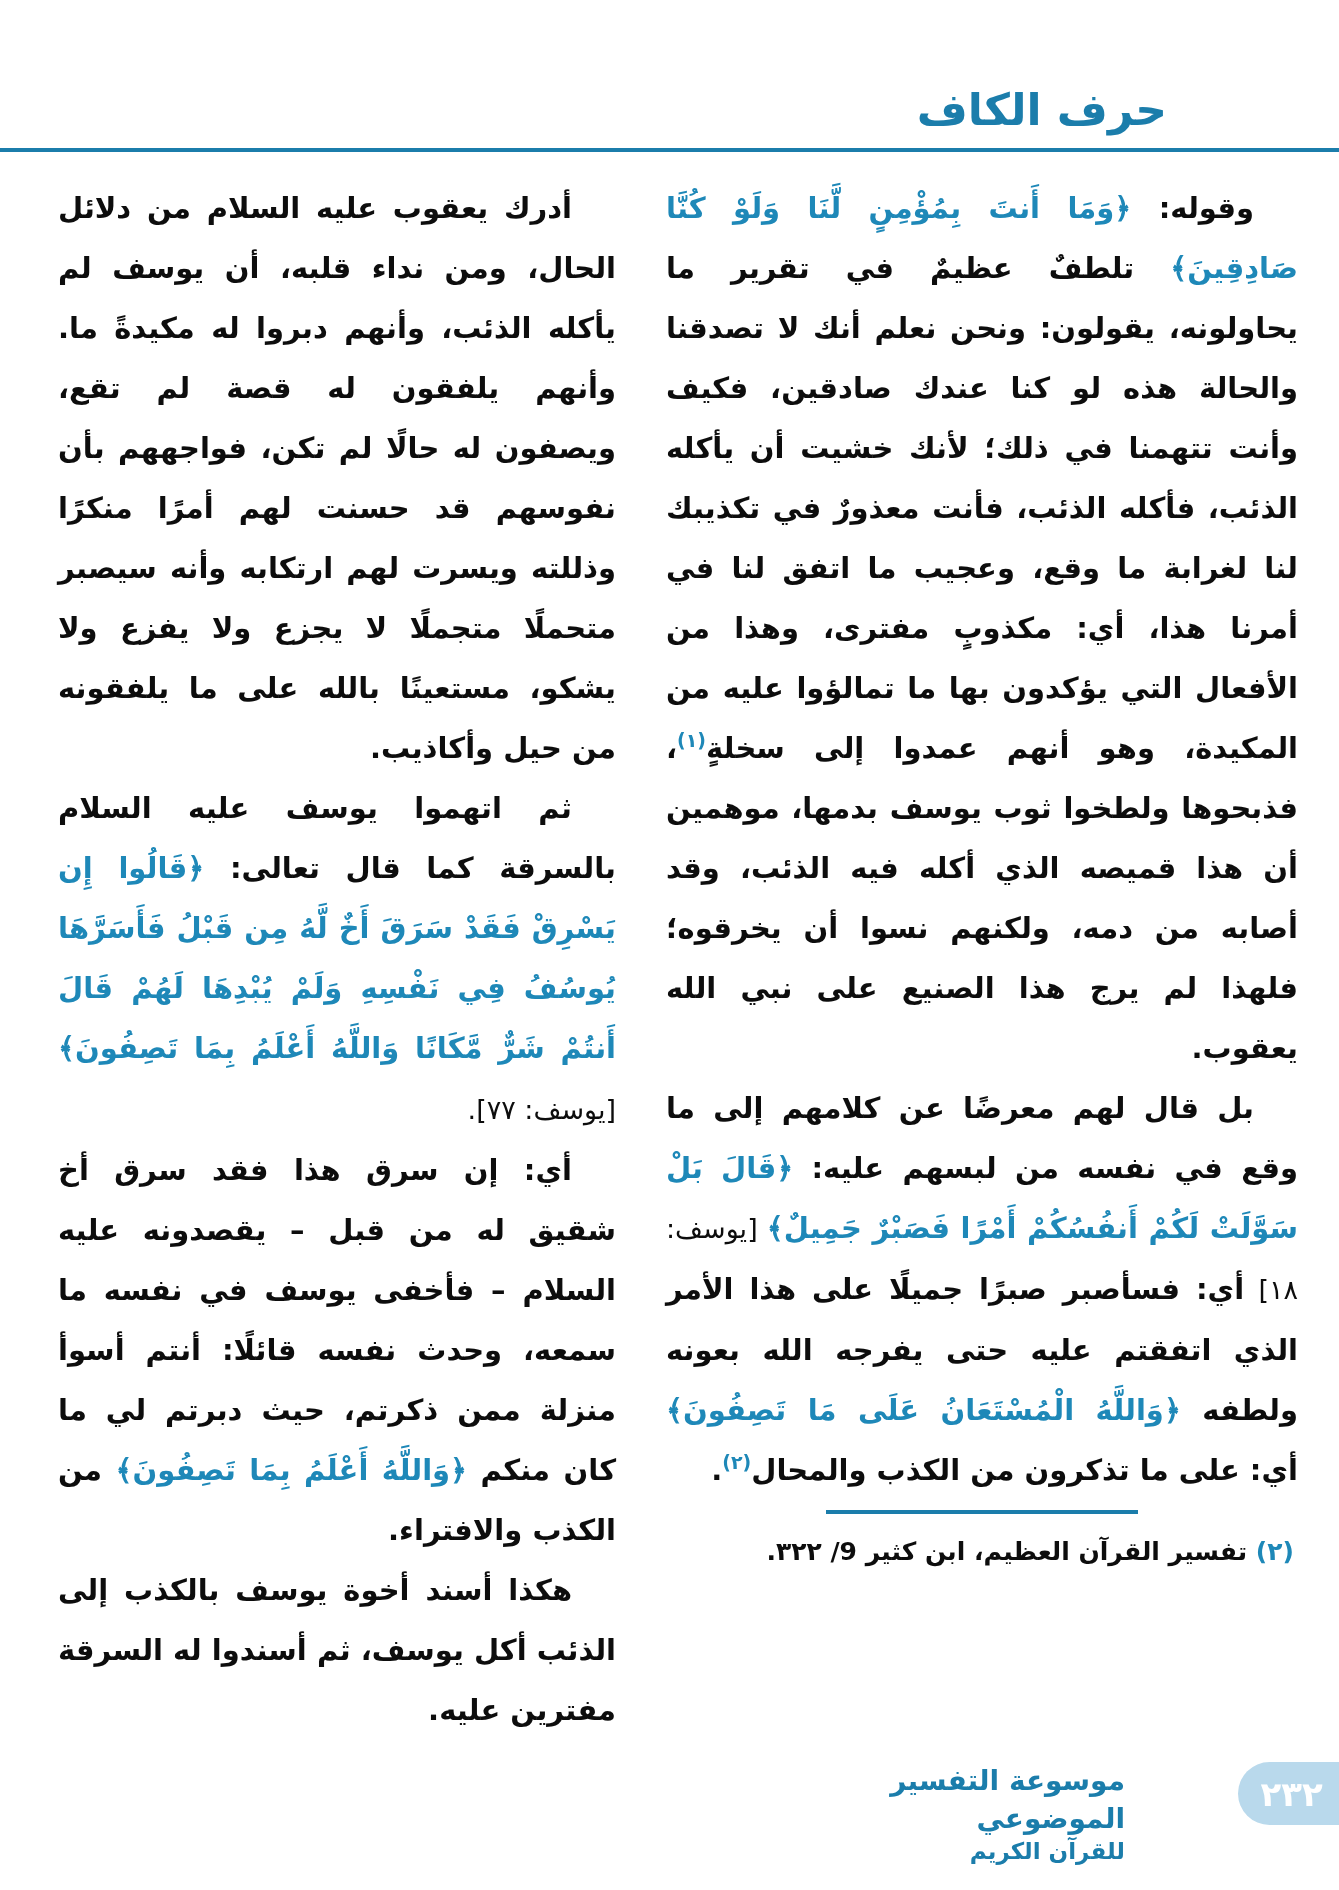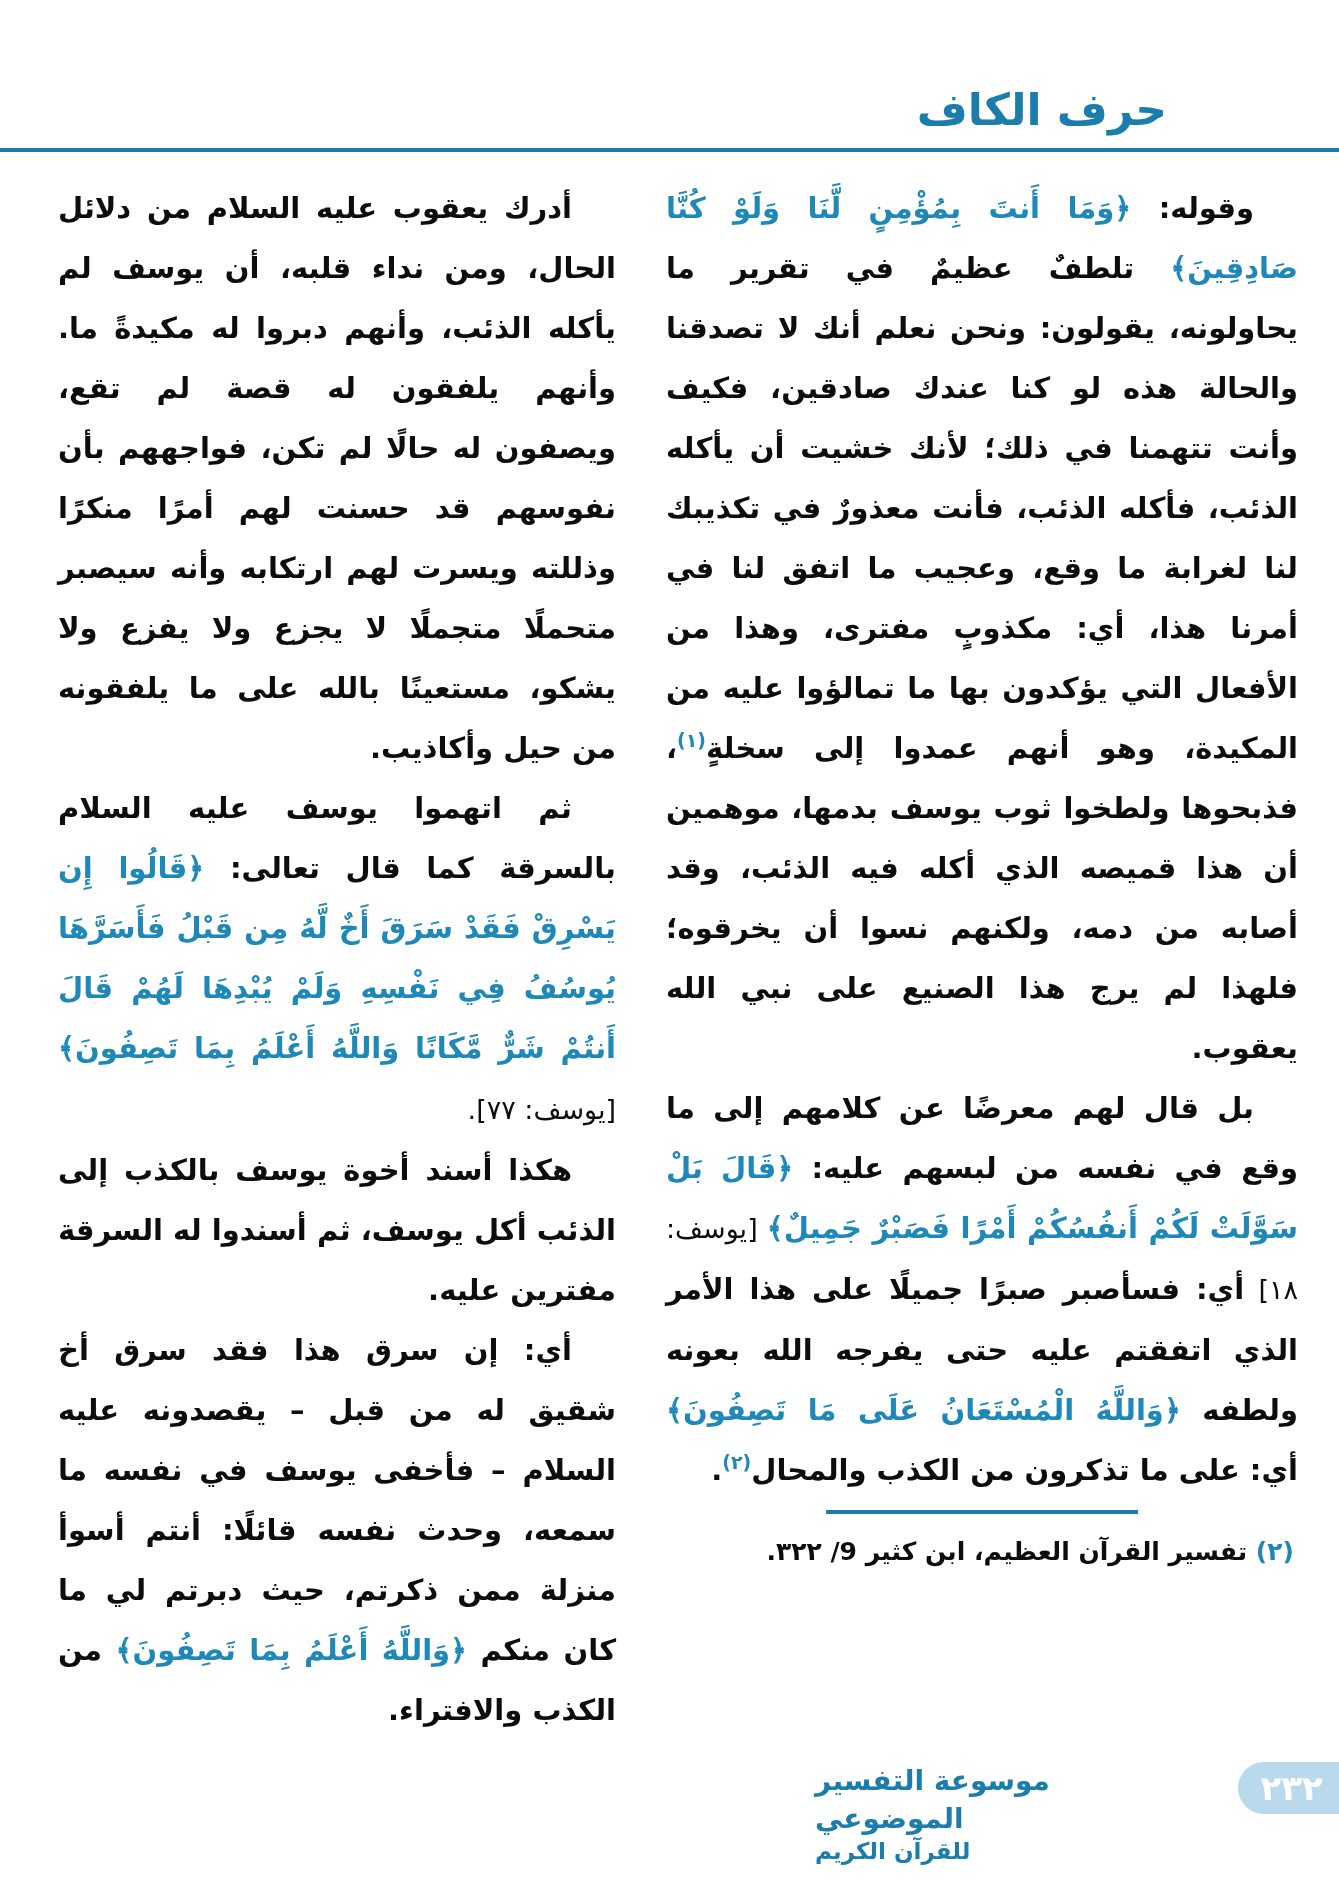--- a/index.html
+++ b/index.html
@@ -81,41 +81,41 @@
     padding-right:66px;
     text-indent:-66px;
   }
   .fn-num{color:var(--quran);}
   
   .logo{
     position:absolute;
     top:1762px;
     right:214px;
     width:310px;
-    text-align:left;
+    text-align:right;
     color:var(--accent);
     font-weight:bold;
   }
   .logo-main{
     display:block;
     font-size:28px;
     line-height:38px;
     letter-spacing:-1px;
   }
   .logo-sub{
     display:block;
     font-size:23px;
     line-height:26px;
   }
   .page-tab{
     position:absolute;
     top:1762px;
     right:0;
     width:101px;
-    height:52px;
+    height:63px;
     background:var(--tab-bg);
     border-radius:35px 0 0 35px;
     display:flex;
     align-items:center;
     justify-content:center;
   }
   .page-tab span{
     color:var(--tab-text);
     font-size:34px;
     font-weight:bold;
@@ -136,22 +136,22 @@
       </div>
     <div class="fn-rule"></div>
     <div class="footnotes">
         <div class="footnote"><span class="fn-num">(٢)&nbsp;</span><span>تفسير القرآن العظيم، ابن كثير 9/ ٣٢٢.</span></div>
       </div>
   </div>
   <div class="col col-l">
     <div>
         <p class="para indent"><span>أدرك يعقوب عليه السلام من دلائل الحال، ومن نداء قلبه، أن يوسف لم يأكله الذئب، وأنهم دبروا له مكيدةً ما. وأنهم يلفقون له قصة لم تقع، ويصفون له حالًا لم تكن، فواجههم بأن نفوسهم قد حسنت لهم أمرًا منكرًا وذللته ويسرت لهم ارتكابه وأنه سيصبر متحملًا متجملًا لا يجزع ولا يفزع ولا يشكو، مستعينًا بالله على ما يلفقونه من حيل وأكاذيب.</span></p>
         <p class="para indent"><span>ثم اتهموا يوسف عليه السلام بالسرقة كما قال تعالى: </span><span class="quran">﴿قَالُوا إِن يَسْرِقْ فَقَدْ سَرَقَ أَخٌ لَّهُ مِن قَبْلُ فَأَسَرَّهَا يُوسُفُ فِي نَفْسِهِ وَلَمْ يُبْدِهَا لَهُمْ قَالَ أَنتُمْ شَرٌّ مَّكَانًا وَاللَّهُ أَعْلَمُ بِمَا تَصِفُونَ﴾</span><span class="cite"> [يوسف: ٧٧].</span></p>
+        <p class="para indent"><span>أي: إن سرق هذا فقد سرق أخ شقيق له من قبل – يقصدونه عليه السلام – فأخفى يوسف في نفسه ما سمعه، وحدث نفسه قائلًا: أنتم أسوأ منزلة ممن ذكرتم، حيث دبرتم لي ما كان منكم </span><span class="quran">﴿وَاللَّهُ أَعْلَمُ بِمَا تَصِفُونَ﴾</span><span> من الكذب والافتراء.</span></p>
         <p class="para indent"><span>هكذا أسند أخوة يوسف بالكذب إلى الذئب أكل يوسف، ثم أسندوا له السرقة مفترين عليه.</span></p>
-        <p class="para indent"><span>أي: إن سرق هذا فقد سرق أخ شقيق له من قبل – يقصدونه عليه السلام – فأخفى يوسف في نفسه ما سمعه، وحدث نفسه قائلًا: أنتم أسوأ منزلة ممن ذكرتم، حيث دبرتم لي ما كان منكم </span><span class="quran">﴿وَاللَّهُ أَعْلَمُ بِمَا تَصِفُونَ﴾</span><span> من الكذب والافتراء.</span></p>
       </div>
   </div>
 </div>
 
 <div class="logo">
   <span class="logo-main">موسوعة التفسير الموضوعي</span>
   <span class="logo-sub">للقرآن الكريم</span>
 </div>
 <div class="page-tab">
   <span>٢٣٢</span>

